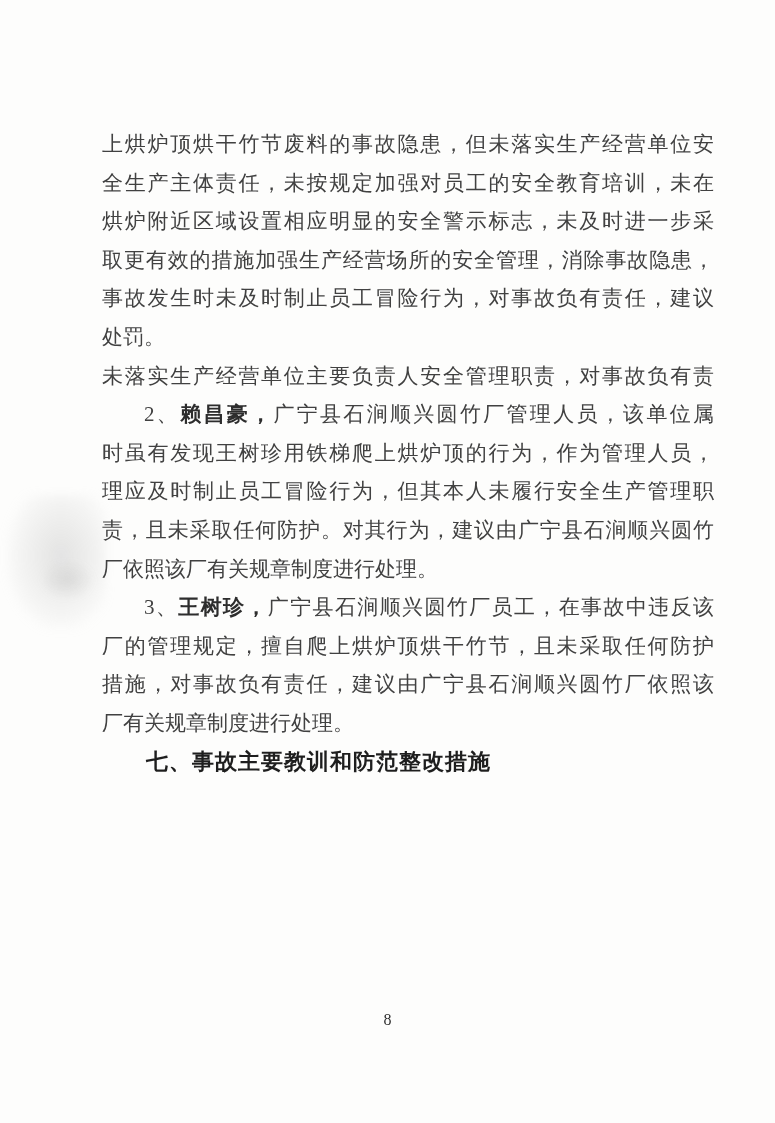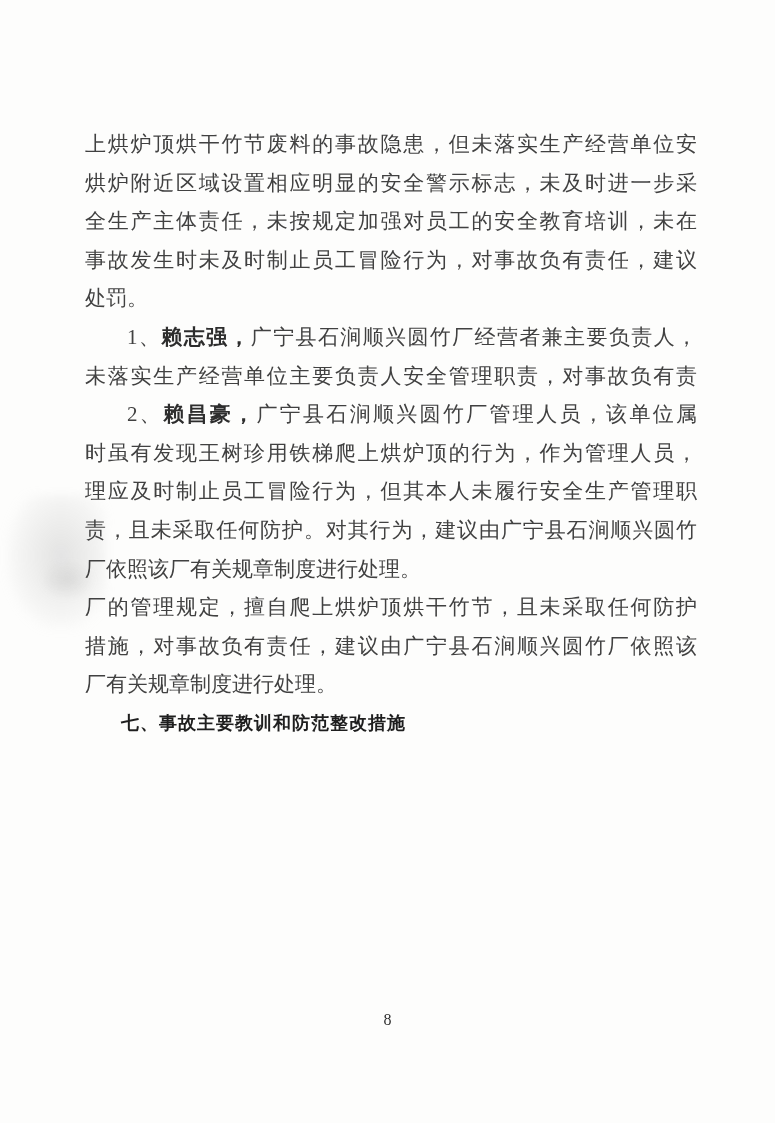--- a/index.html
+++ b/index.html
@@ -20,74 +20,75 @@
     filter:blur(5px);
     pointer-events:none;
   }
   .smudge2 {
     position:absolute; left:40px; top:560px; width:55px; height:40px;
     background:radial-gradient(ellipse, rgba(150,150,150,0.20), rgba(255,255,255,0) 70%);
     filter:blur(3px);
     pointer-events:none;
   }
   .textblock {
-    position:absolute; left:85px; top:125px; width:612px;
+    position:absolute; left:102px; top:125px; width:612px;
     color:#414141;
     font-size:21px;
   }
   .line {
     line-height:38.6px; height:38.6px;
     text-align:justify;
     text-align-last:justify;
     text-justify:inter-character;
   }
   .line.last { text-align-last:left; }
   .line.indent { text-indent:2em; }
   .line.indent-paren { text-indent:1.5em; }
   .name { font-weight:bold; color:#2d2d2d; }
   .hei {
     font-family:"Liberation Sans","DejaVu Sans",sans-serif;
     font-weight:bold;
     color:#1e1e1e;
-    font-size:18px;
+    font-size:22px;
     letter-spacing:1px;
     text-align-last:left;
   }
   .pagenum {
     position:absolute; top:1008px; left:0; width:775px;
     text-align:center;
     font-size:16px; color:#2f2f2f;
     line-height:24px;
   }
 </style>
 </head>
 <body>
 
 <div class="page">
   <div class="smudge"></div>
   <div class="smudge2"></div>
 
   <div class="textblock">
 
     <div class="line">上烘炉顶烘干竹节废料的事故隐患，但未落实生产经营单位安</div>
+    <div class="line">全生产主体责任，未按规定加强对员工的安全教育培训，未在</div>
     <div class="line">烘炉附近区域设置相应明显的安全警示标志，未及时进一步采</div>
-    <div class="line">全生产主体责任，未按规定加强对员工的安全教育培训，未在</div>
+    <div class="line">取更有效的措施加强生产经营场所的安全管理，消除事故隐患，</div>
     <div class="line">事故发生时未及时制止员工冒险行为，对事故负有责任，建议</div>
     <div class="line last">处罚。</div>
 
 
-    <div class="line indent"><span>1、</span><span class="name">赖志强，</span><span>广宁县石涧顺兴圆竹厂经营者兼主要负责人，</span></div>
     <div class="line">未落实生产经营单位主要负责人安全管理职责，对事故负有责</div>
 
     <div class="line indent"><span>2、</span><span class="name">赖昌豪，</span><span>广宁县石涧顺兴圆竹厂管理人员，该单位属</span></div>
     <div class="line">时虽有发现王树珍用铁梯爬上烘炉顶的行为，作为管理人员，</div>
     <div class="line">理应及时制止员工冒险行为，但其本人未履行安全生产管理职</div>
     <div class="line">责，且未采取任何防护。对其行为，建议由广宁县石涧顺兴圆竹</div>
     <div class="line last">厂依照该厂有关规章制度进行处理。</div>
 
+    <div class="line indent"><span>3、</span><span class="name">王树珍，</span><span>广宁县石涧顺兴圆竹厂员工，在事故中违反该</span></div>
     <div class="line">厂的管理规定，擅自爬上烘炉顶烘干竹节，且未采取任何防护</div>
     <div class="line">措施，对事故负有责任，建议由广宁县石涧顺兴圆竹厂依照该</div>
     <div class="line last">厂有关规章制度进行处理。</div>
 
     <div class="line hei last indent">七、事故主要教训和防范整改措施</div>
 
   </div>
 
   <div class="pagenum">8</div>
 </div>

